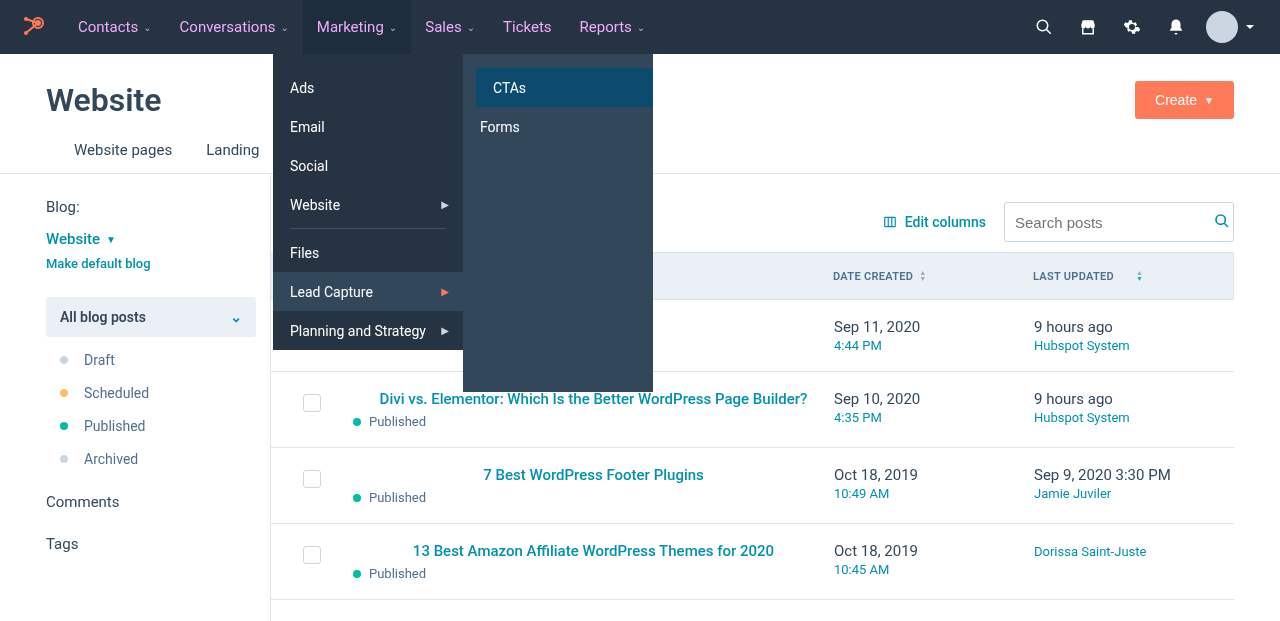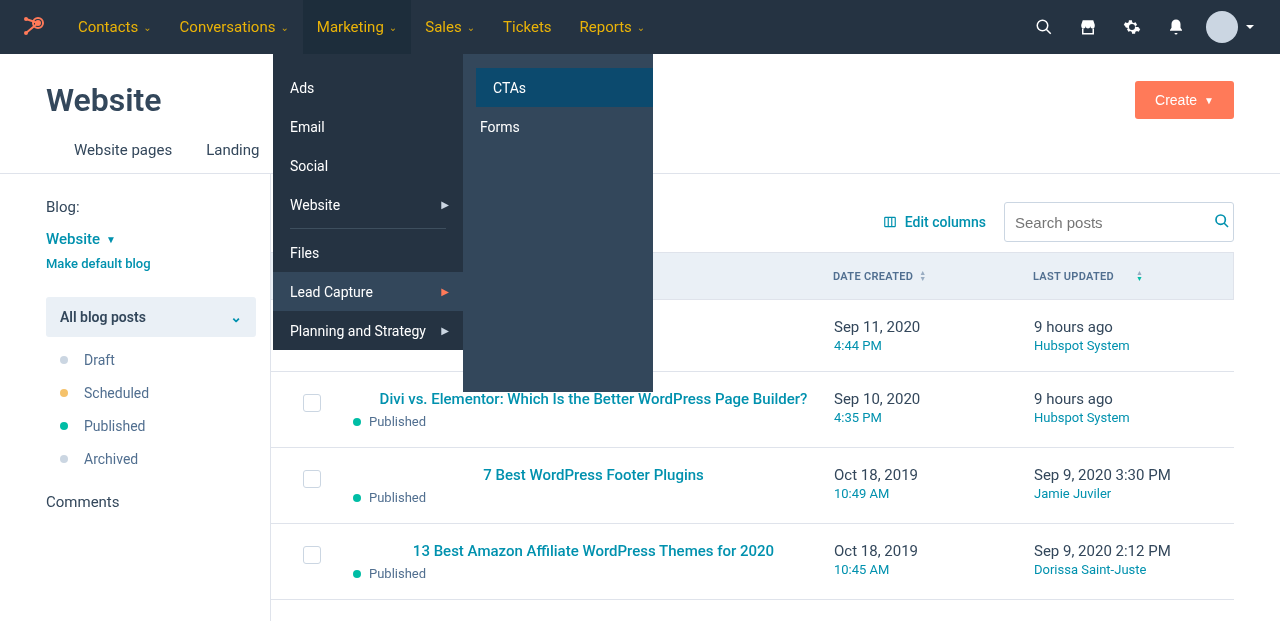--- a/index.html
+++ b/index.html
@@ -1,19 +1,19 @@
 <!DOCTYPE html>
 <html><head>
 <meta charset="utf-8">
 <style>
 * { margin: 0; padding: 0; box-sizing: border-box; }
 body { font-family: -apple-system, BlinkMacSystemFont, "Segoe UI", Roboto, sans-serif; font-size: 14px; color: #33475b; background: #fff; width: 1280px; height: 621px; overflow: hidden; }
 
 
-.topnav { height: 54px; background: #253342; display: flex; align-items: center; padding: 0 18px; color: #eab308; }
+.topnav { height: 54px; background: #253342; display: flex; align-items: center; padding: 0 18px; color: #f0abfc; }
 .topnav .logo { width: 28px; height: 28px; margin-right: 18px; display:flex; align-items:center; justify-content:center;}
 .topnav .nav-items { display: flex; height: 100%; }
 .topnav .nav-item { display: flex; align-items: center; padding: 0 14px; font-size: 15px; cursor: pointer; position: relative; height:100%;}
 .topnav .nav-item.active { background: #1d2d3b; }
 .topnav .nav-item .chev { font-size: 10px; margin-left: 5px; opacity:.85;}
 .topnav .spacer { flex: 1; }
 .topnav .icon-btn { width: 44px; height:54px; display:flex; align-items:center; justify-content:center; cursor:pointer;}
 .topnav .avatar { width: 32px; height:32px; border-radius:50%; background:#cbd6e2; margin-left:8px;}
 
 
@@ -237,20 +237,21 @@
             <span>Published</span>
           </div>
           <div class="status-item">
             <span class="dot" style="background:#cbd6e2"></span>
             <span>Archived</span>
           </div>
         </div>
     </div>
     <div class="side-links" id="side-links">
         <div>Comments</div>
+        <div>Tags</div>
       </div>
   </div>
 
   <div class="content">
     <div class="filter-bar">
       <div class="edit-cols">
         <svg width="14" height="14" viewBox="0 0 24 24" fill="none" stroke="#0091ae" stroke-width="2">
             <rect x="3" y="4" width="18" height="16" rx="1"></rect>
             <path d="M9 4v16M15 4v16"></path>
           </svg>
@@ -349,19 +350,18 @@
             <div class="status-line">
               <span class="dot" style="background:#00bda5"></span>
               <span>Published</span>
             </div>
           </div>
           <div class="date-cell">
             <div class="d1">Oct 18, 2019</div>
             <div class="d2">10:45 AM</div>
           </div>
           <div class="upd-cell">
-            <div class="d1">Sep 9, 2020 2:12 PM</div>
             <div class="d2">Dorissa Saint-Juste</div>
           </div>
         </div>
       </div>
   </div>
 </div>
 
 </body></html>

